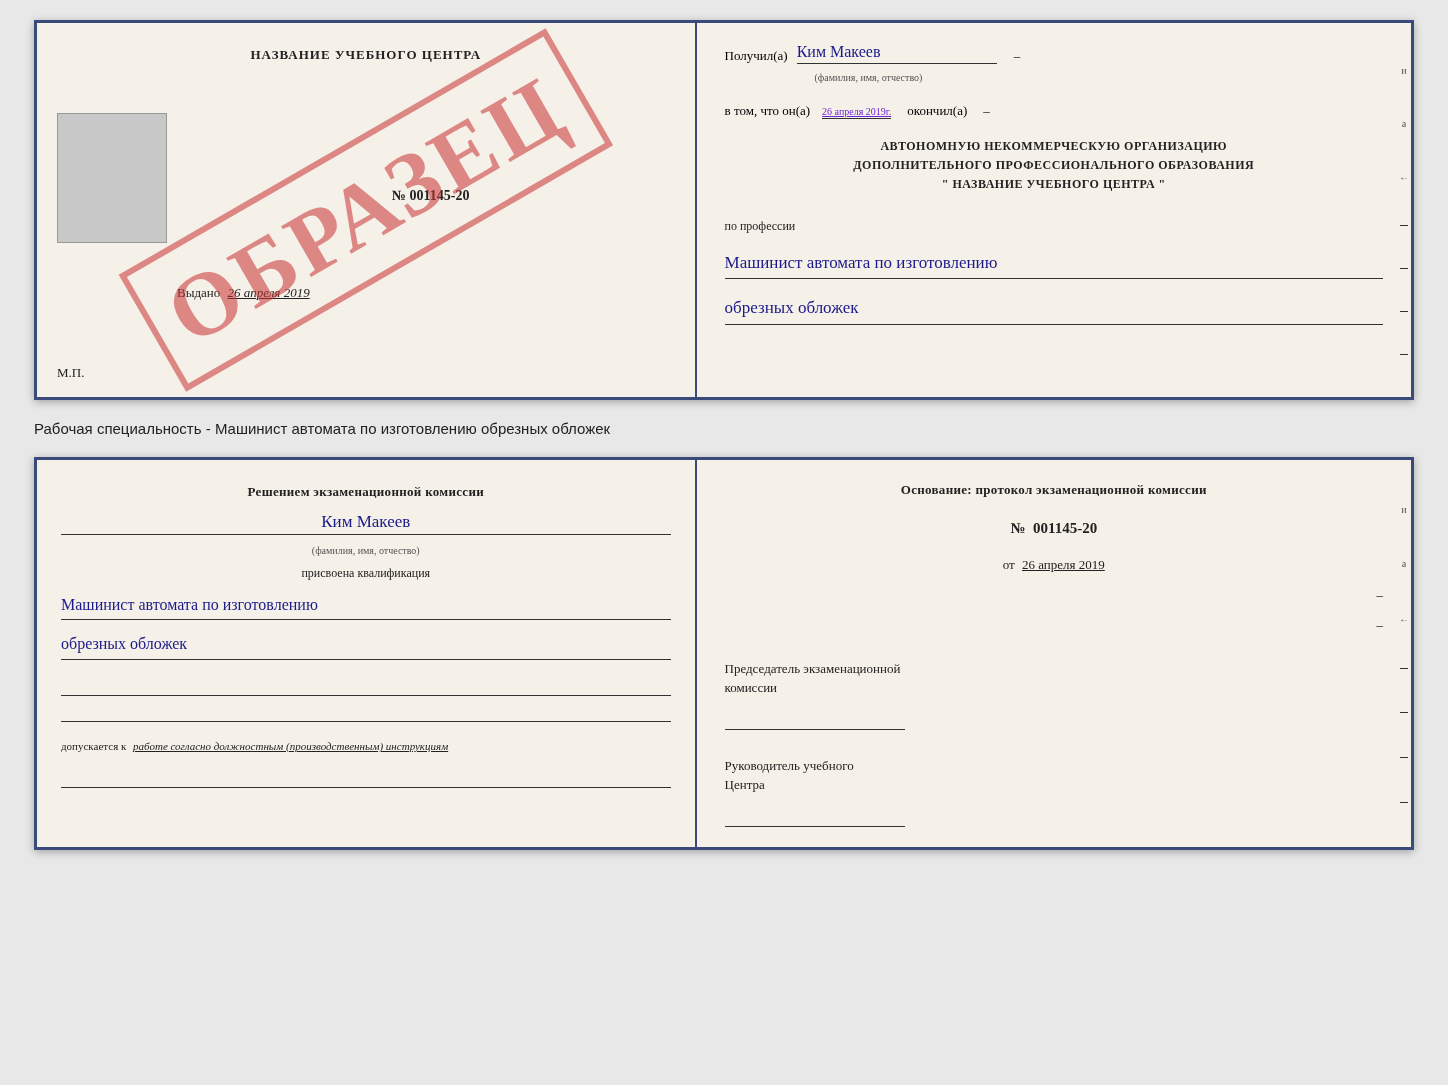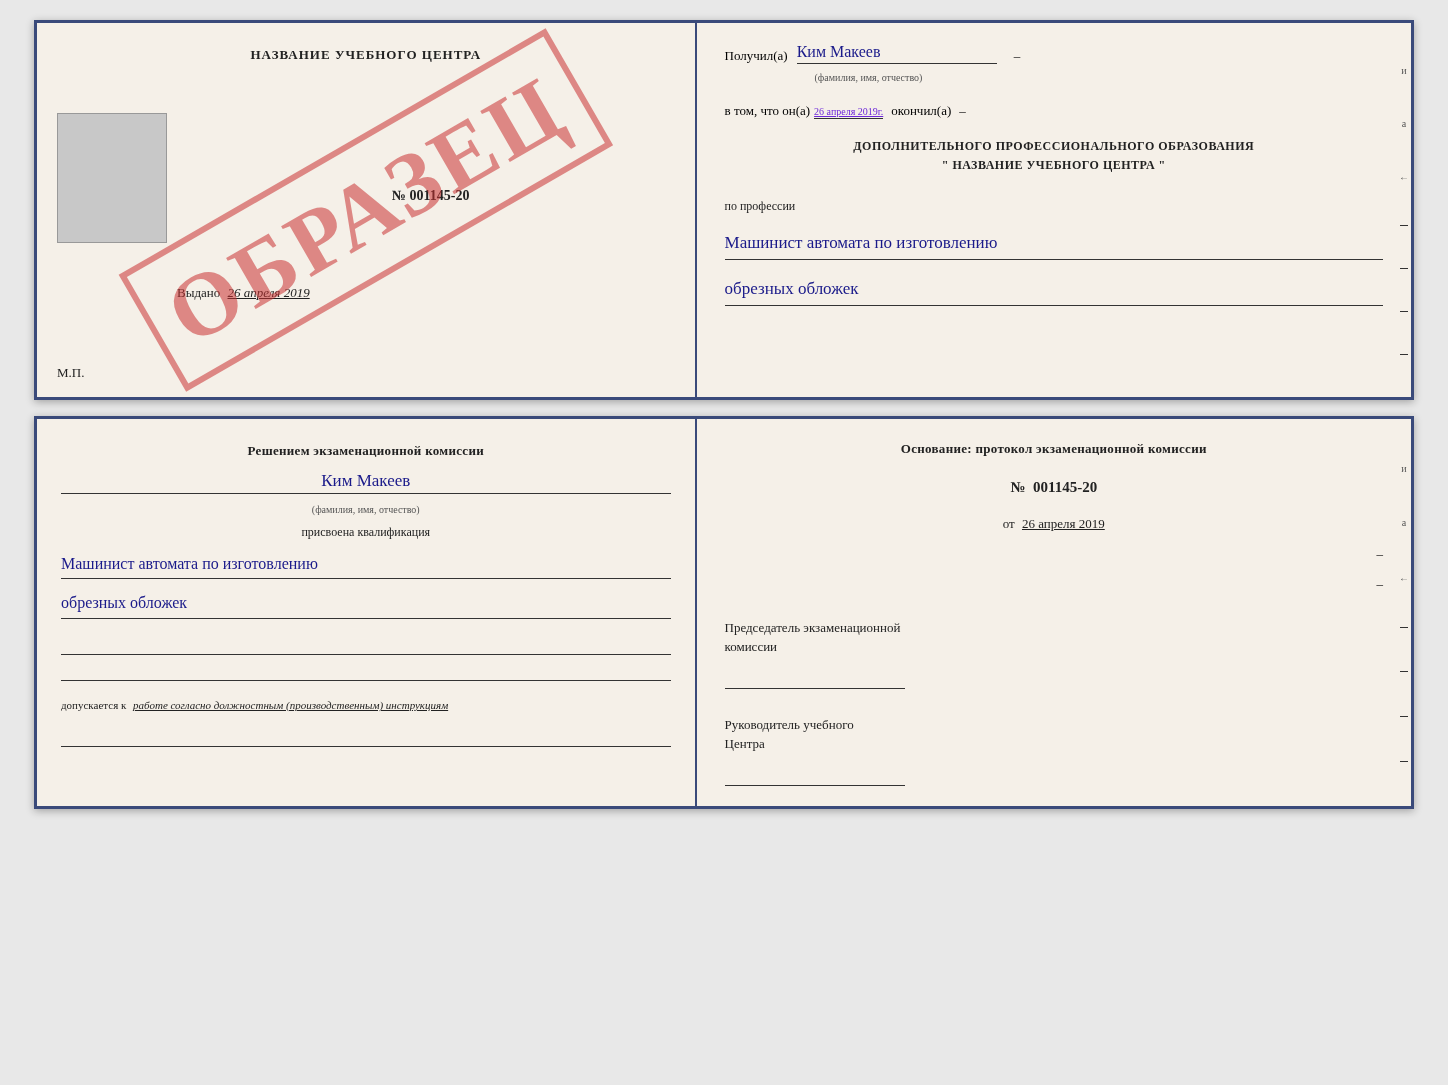--- a/index.html
+++ b/index.html
@@ -370,48 +370,50 @@
 
     <div class="doc-right">
 
       <div style="display:flex;align-items:flex-end;gap:9px;flex-wrap:wrap;">
         <span style="font-size:13px;">Получил(а)</span>
         <span class="field-value-handwritten">Ким Макеев</span>
         <span style="font-size:13px;margin-left:8px;">–</span>
       </div>
       <div style="font-size:10px;color:#555;margin-top:-6px;padding-left:90px;">(фамилия, имя, отчество)</div>
 
-      <div style="display:flex;align-items:flex-end;flex-wrap:wrap;margin-top:6px;">
+      <div style="display:flex;align-items:flex-end;gap:8px;flex-wrap:wrap;margin-top:6px;">
         <span style="font-size:13px;">в том, что он(а)</span>
         <span class="date-handwritten" style="border-bottom:1px solid #333;padding-bottom:1px;margin-left:4px;">26 апреля 2019г.</span>
         <span style="font-size:13px;margin-left:8px;">окончил(а)</span>
         <span style="font-size:13px;margin-left:8px;">–</span>
       </div>
 
       <div class="org-block">
+        <div>АВТОНОМНУЮ НЕКОММЕРЧЕСКУЮ ОРГАНИЗАЦИЮ</div>
         <div>ДОПОЛНИТЕЛЬНОГО ПРОФЕССИОНАЛЬНОГО ОБРАЗОВАНИЯ</div>
         <div>"  НАЗВАНИЕ УЧЕБНОГО ЦЕНТРА  "</div>
       </div>
 
       <div class="profession-label">по профессии</div>
       <div class="profession-value">Машинист автомата по изготовлению</div>
       <div class="profession-value2">обрезных обложек</div>
 
       <div class="side-lines">
         <span style="font-size:10px;color:#555;">и</span>
         <span style="font-size:10px;color:#555;">а</span>
         <span style="font-size:10px;color:#555;">←</span>
         <div class="side-line"></div>
         <div class="side-line"></div>
         <div class="side-line"></div>
         <div class="side-line"></div>
       </div>
     </div>
   </div>
 
+  <div class="description-line">Рабочая специальность - Машинист автомата по изготовлению обрезных обложек</div>
 
   <div class="bottom-document">
 
     <div class="bottom-left">
       <div class="komissia-text">Решением экзаменационной комиссии</div>
 
       <div class="name-handwritten-center">Ким Макеев</div>
       <div class="subtext-center">(фамилия, имя, отчество)</div>
 
       <div class="prisvoena-text">присвоена квалификация</div>

